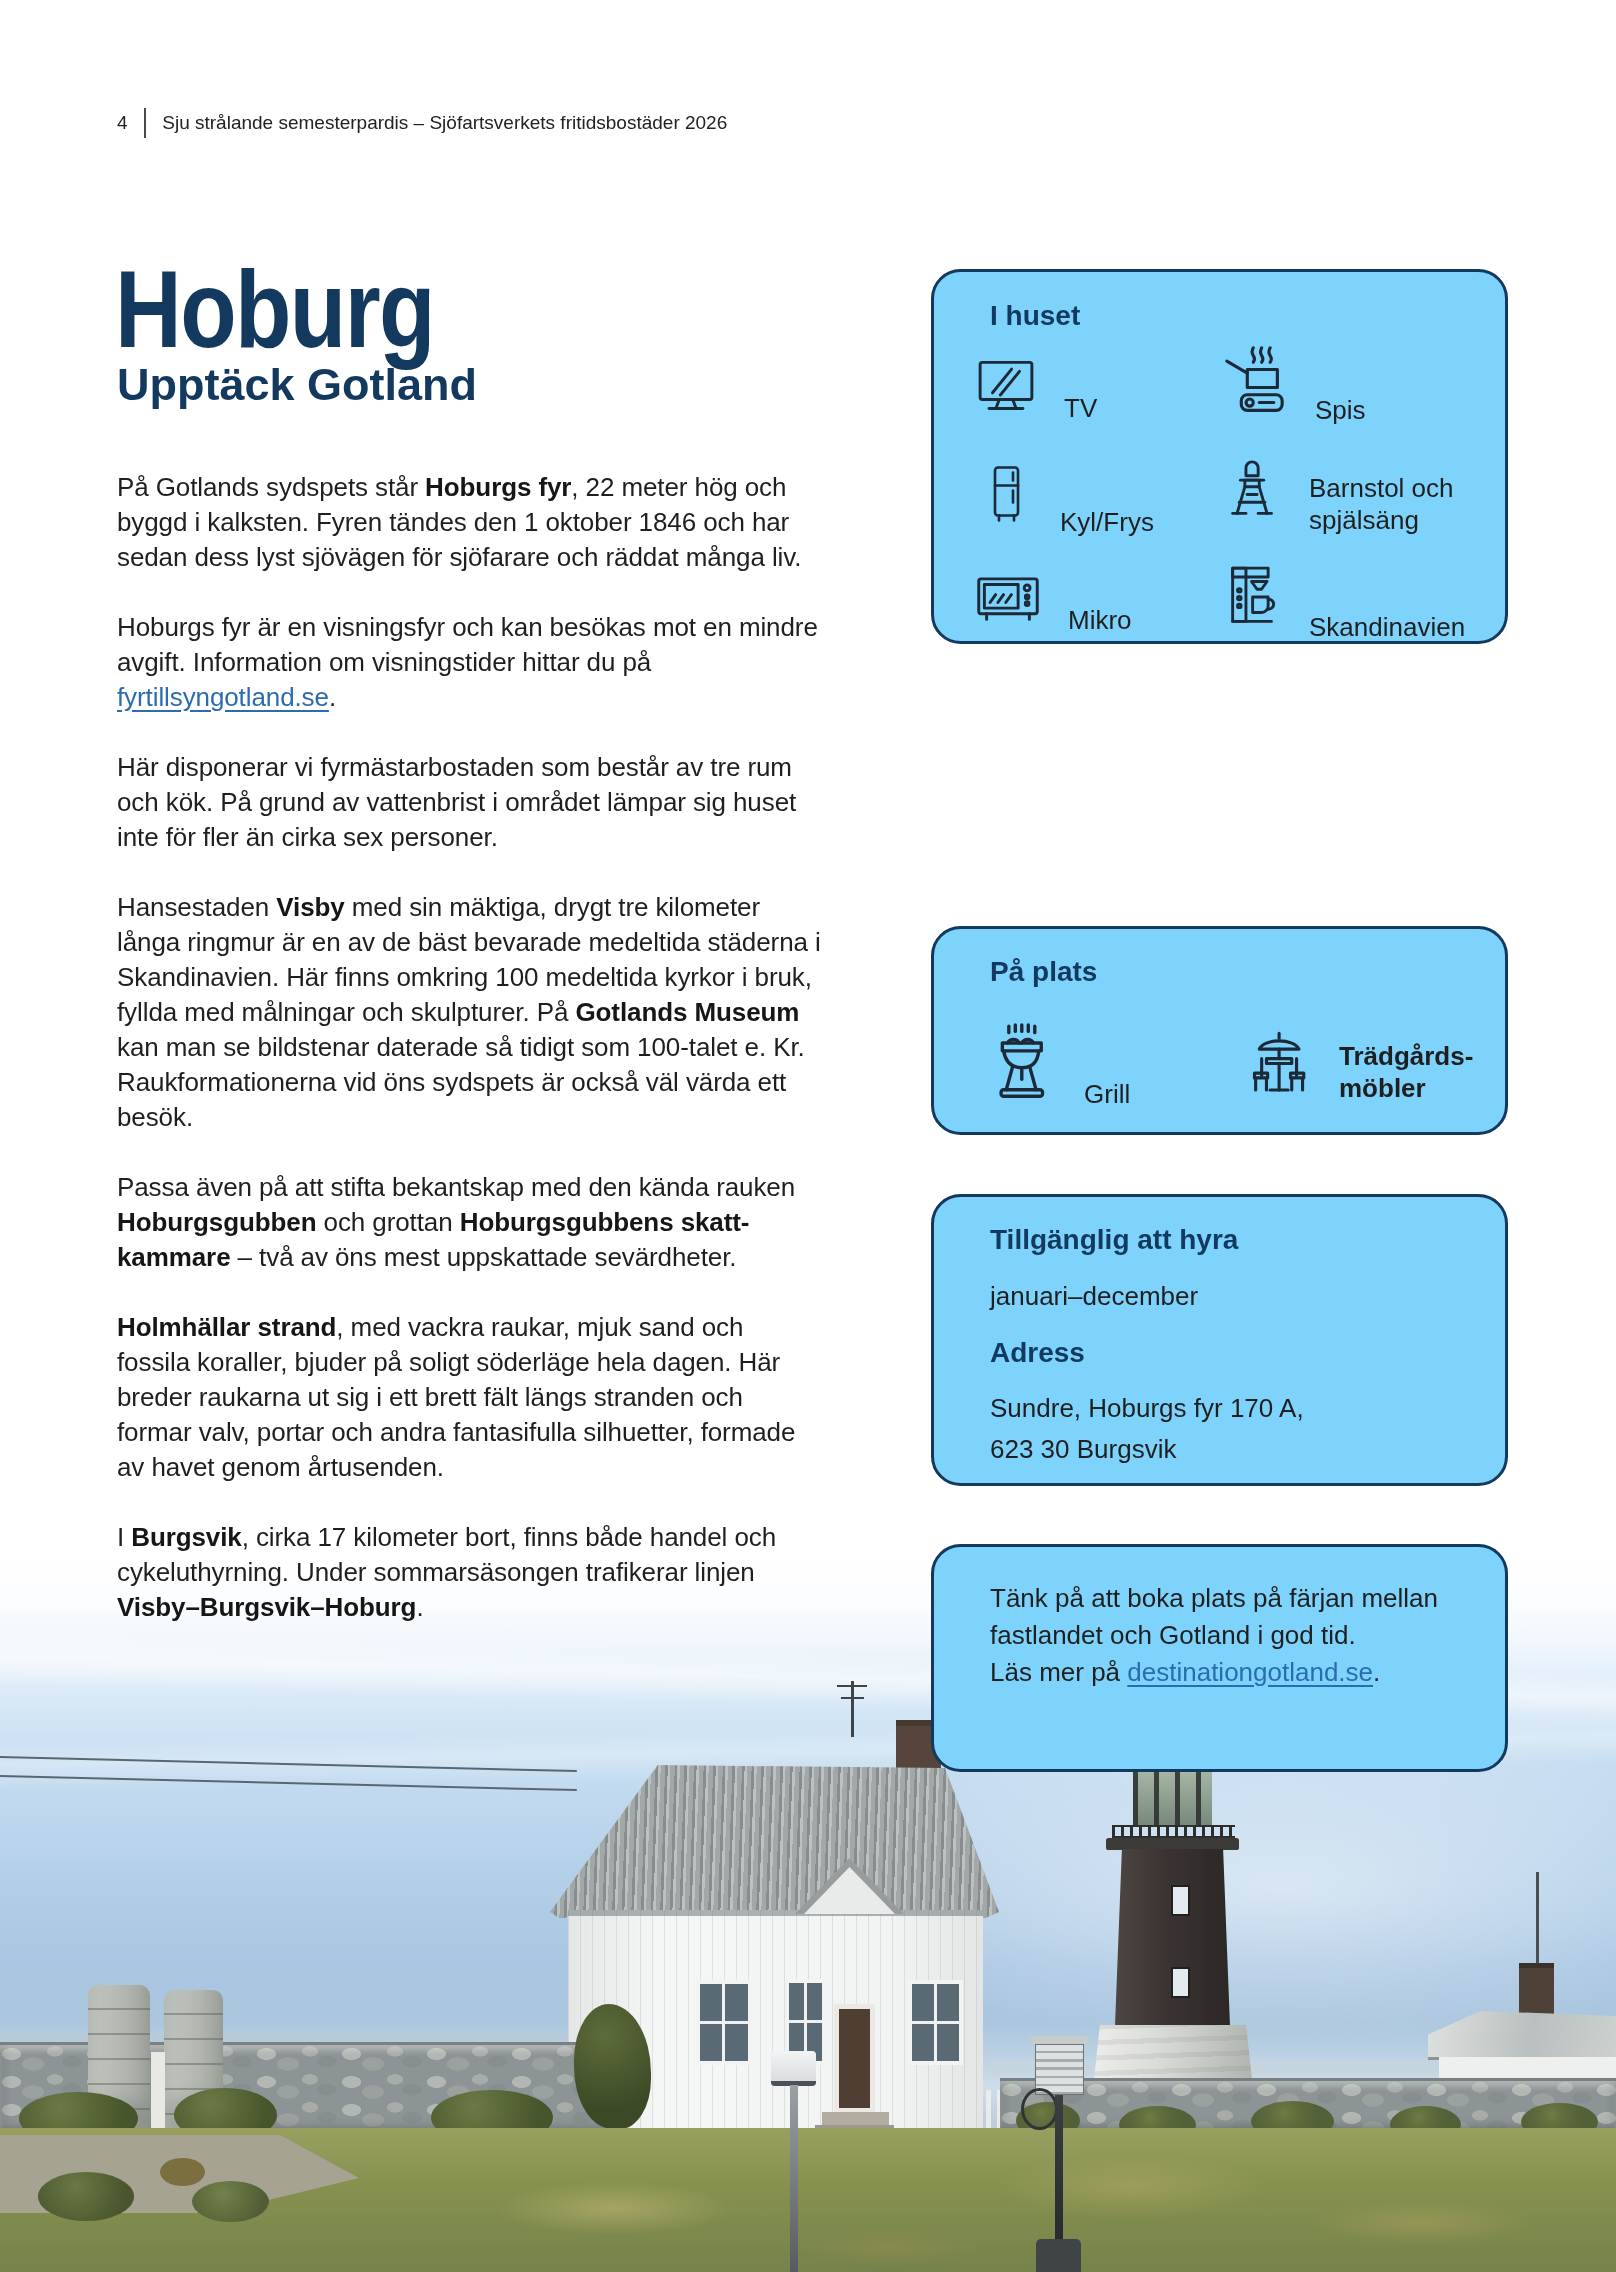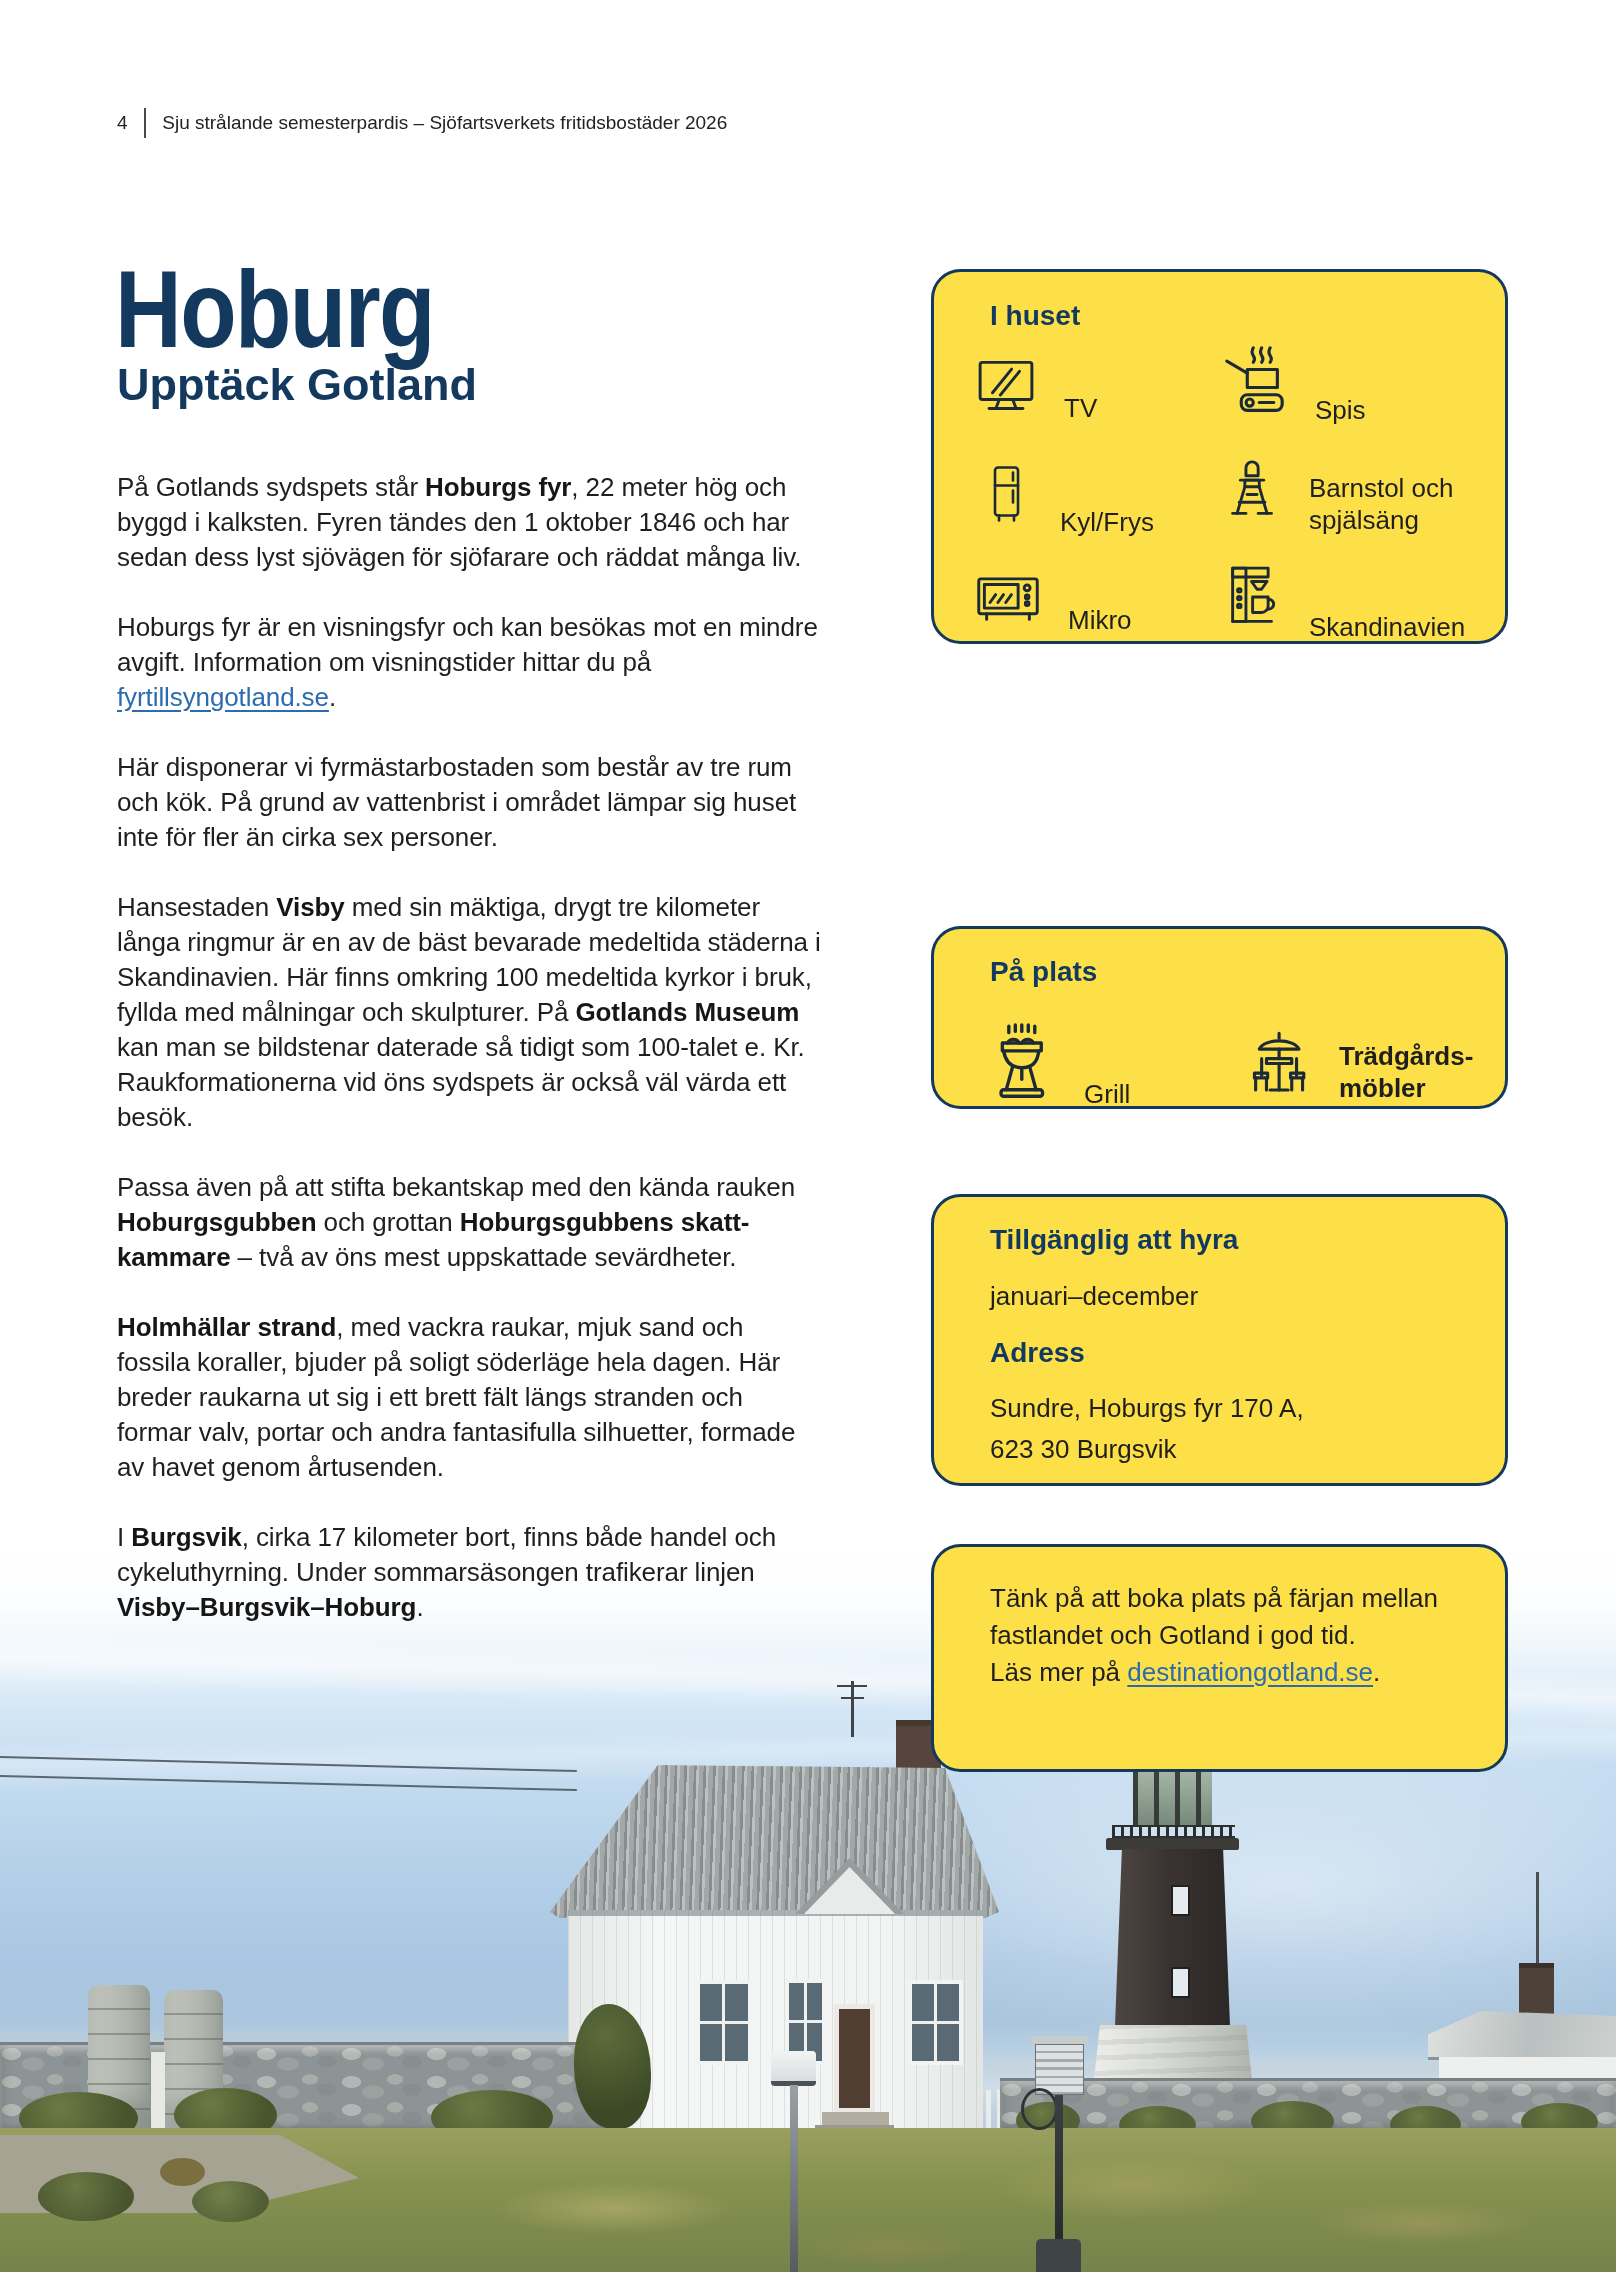--- a/index.html
+++ b/index.html
@@ -13,21 +13,21 @@
   
   .h1{position:absolute;left:115px;top:245px;font-size:110px;font-weight:bold;color:#14395e;
       letter-spacing:-1.9px;transform:scaleX(.84);transform-origin:left top;white-space:nowrap;z-index:5;}
   .h2{position:absolute;left:117px;top:359px;font-size:45px;font-weight:bold;color:#14395e;white-space:nowrap;z-index:5;}
   
   .bodycol{position:absolute;left:117px;top:470px;width:705px;z-index:5;}
   .bodycol p{margin:0 0 35px 0;font-size:26px;line-height:35px;letter-spacing:-0.1px;color:#1f1f1f;}
   .b{font-weight:bold;color:#161616;}
   a.lnk{color:#2b6cb0;text-decoration:underline;text-underline-offset:3.8px;}
   
-  .box{position:absolute;left:931px;width:577px;background:#fde047;border:3.2px solid #14395e;
+  .box{position:absolute;left:931px;width:577px;background:#7dd3fc;border:3.2px solid #14395e;
        border-radius:29.5px;box-sizing:border-box;z-index:5;}
   .boxtitle{position:absolute;left:56px;font-size:28px;font-weight:bold;color:#12395f;white-space:nowrap;}
   .itemrow{position:absolute;display:flex;align-items:flex-end;gap:22px;}
   .ico{flex:0 0 auto;color:#1c2a38;}
   .ilabel{font-size:26px;line-height:32px;color:#1f1f1f;}
   .boxtext{position:absolute;left:56px;font-size:26px;line-height:35px;color:#1f1f1f;white-space:nowrap;}
   .subhead{position:absolute;left:56px;font-size:28px;font-weight:bold;color:#12395f;}
   .notebox p{margin:0;font-size:26px;line-height:37px;color:#1f1f1f;}
   .notebox .inner{position:absolute;left:56px;top:33px;right:38px;}
   
@@ -276,21 +276,21 @@
             <circle cx="21" cy="26" r="1.6"></circle>
             <circle cx="21" cy="33" r="1.6"></circle>
             <circle cx="21" cy="40" r="1.6"></circle>
           </svg>
       </span>
       <span class="ilabel">Skandinavien</span>
     </div>
   </div>
 
 
-  <div class="box" style="top:926px;height:183px;">
+  <div class="box" style="top:926px;height:209px;">
     <div class="boxtitle" style="top:27px;">På plats</div>
     <div class="itemrow" style="left:45px;top:88px;">
       <span class="ico">
         <svg width="83" height="91" viewBox="0 0 64 62" fill="none" stroke="currentColor" stroke-width="2.6" stroke-linecap="round" stroke-linejoin="round">
             <line x1="23" y1="3" x2="23" y2="8"></line>
             <line x1="28" y1="2" x2="28" y2="7"></line>
             <line x1="33" y1="2" x2="33" y2="7"></line>
             <line x1="38" y1="2" x2="38" y2="7"></line>
             <line x1="43" y1="3" x2="43" y2="8"></line>
             <path d="M22 16 a5 5 0 0 1 9 0"></path>

